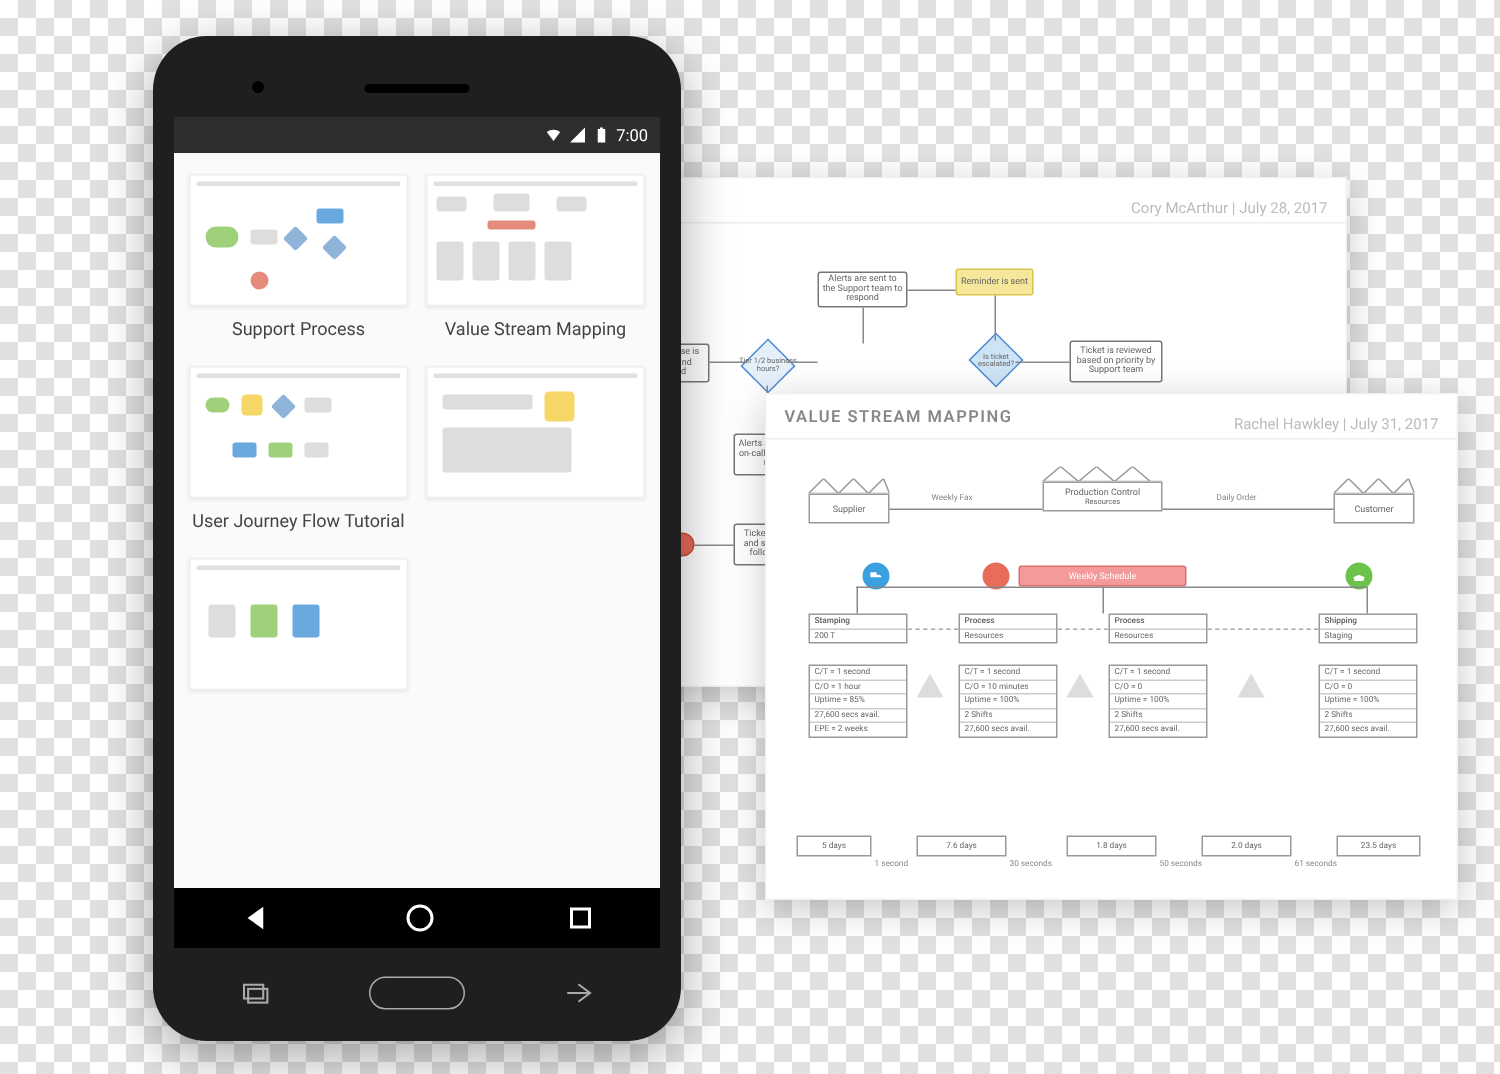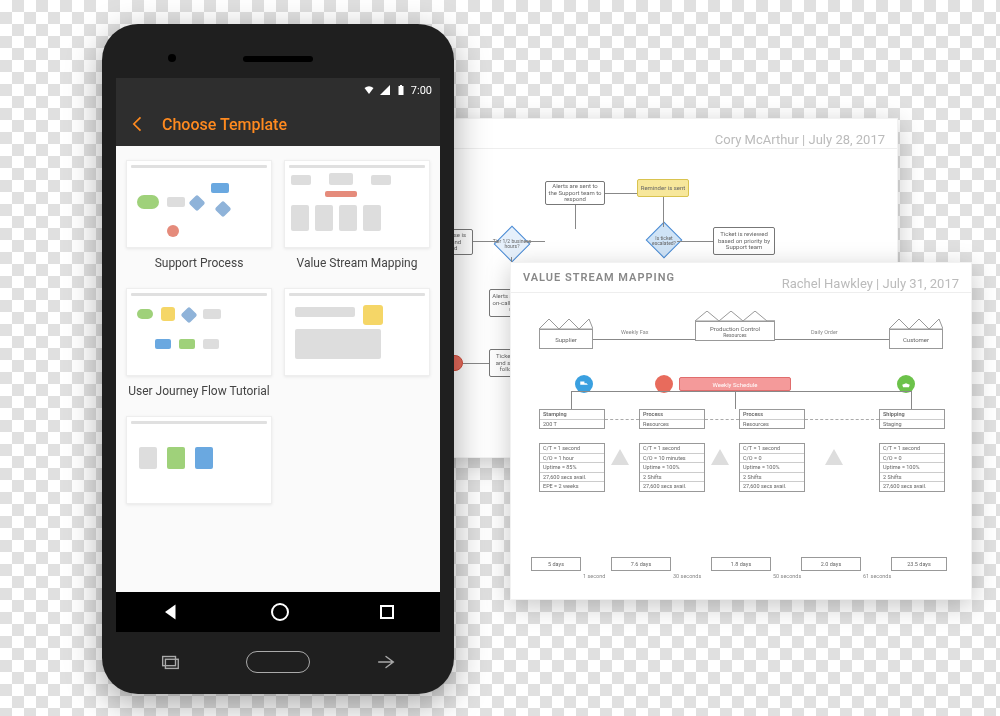--- a/index.html
+++ b/index.html
@@ -114,21 +114,21 @@
     box-shadow:0 6px 24px rgba(0,0,0,.22);
     border:1px solid rgba(0,0,0,.05);
   }
   .doc-header {
     height:30px;
     display:flex; align-items:center; justify-content:space-between;
     padding:0 12px;
     border-bottom:1px solid #eee;
   }
   .doc-title { font-size:11px; letter-spacing:1px; color:#888; text-transform:uppercase; font-weight:600; }
-  .doc-meta { font-size:13px; color:#bbb;margin-top:12px; }
+  .doc-meta { font-size:10px; color:#bbb;margin-top:12px; }
 
   .doc1 { top:118px; left:320px; width:578px; height:340px; z-index:5; }
   .doc2 { top:262px; left:510px; width:462px; height:338px; z-index:6; }
 
   .diagram-area { position:relative; width:100%; height:calc(100% - 30px); }
   .box {
     position:absolute;
     background:#fff;
     border:1px solid #777;
     border-radius:2px;
@@ -274,26 +274,20 @@
         </svg>
       <svg viewBox="0 0 24 24">
           <path d="M2 22h20V2z"></path>
         </svg>
       <svg viewBox="0 0 24 24">
           <path d="M7 4h10v18H7zM10 2h4v2h-4z"></path>
         </svg>
       <span>7:00</span>
     </div>
 
-    <div class="appbar">
-      <svg class="back-arrow" viewBox="0 0 24 24">
-          <path d="M15 4l-8 8 8 8"></path>
-        </svg>
-      <span class="title">Choose Template</span>
-    </div>
 
     <div class="template-grid">
 
       <div class="template-card">
         <div class="thumb">
           <div class="bar"></div>
           <span class="shape t-green" style="left:10px;top:34px;width:22px;height:14px;border-radius:8px;"></span>
           <span class="shape t-gray" style="left:40px;top:36px;width:18px;height:10px;"></span>
           <span class="shape t-diam" style="left:64px;top:36px;width:12px;height:12px;"></span>
           <span class="shape t-blue" style="left:84px;top:22px;width:18px;height:10px;"></span>

